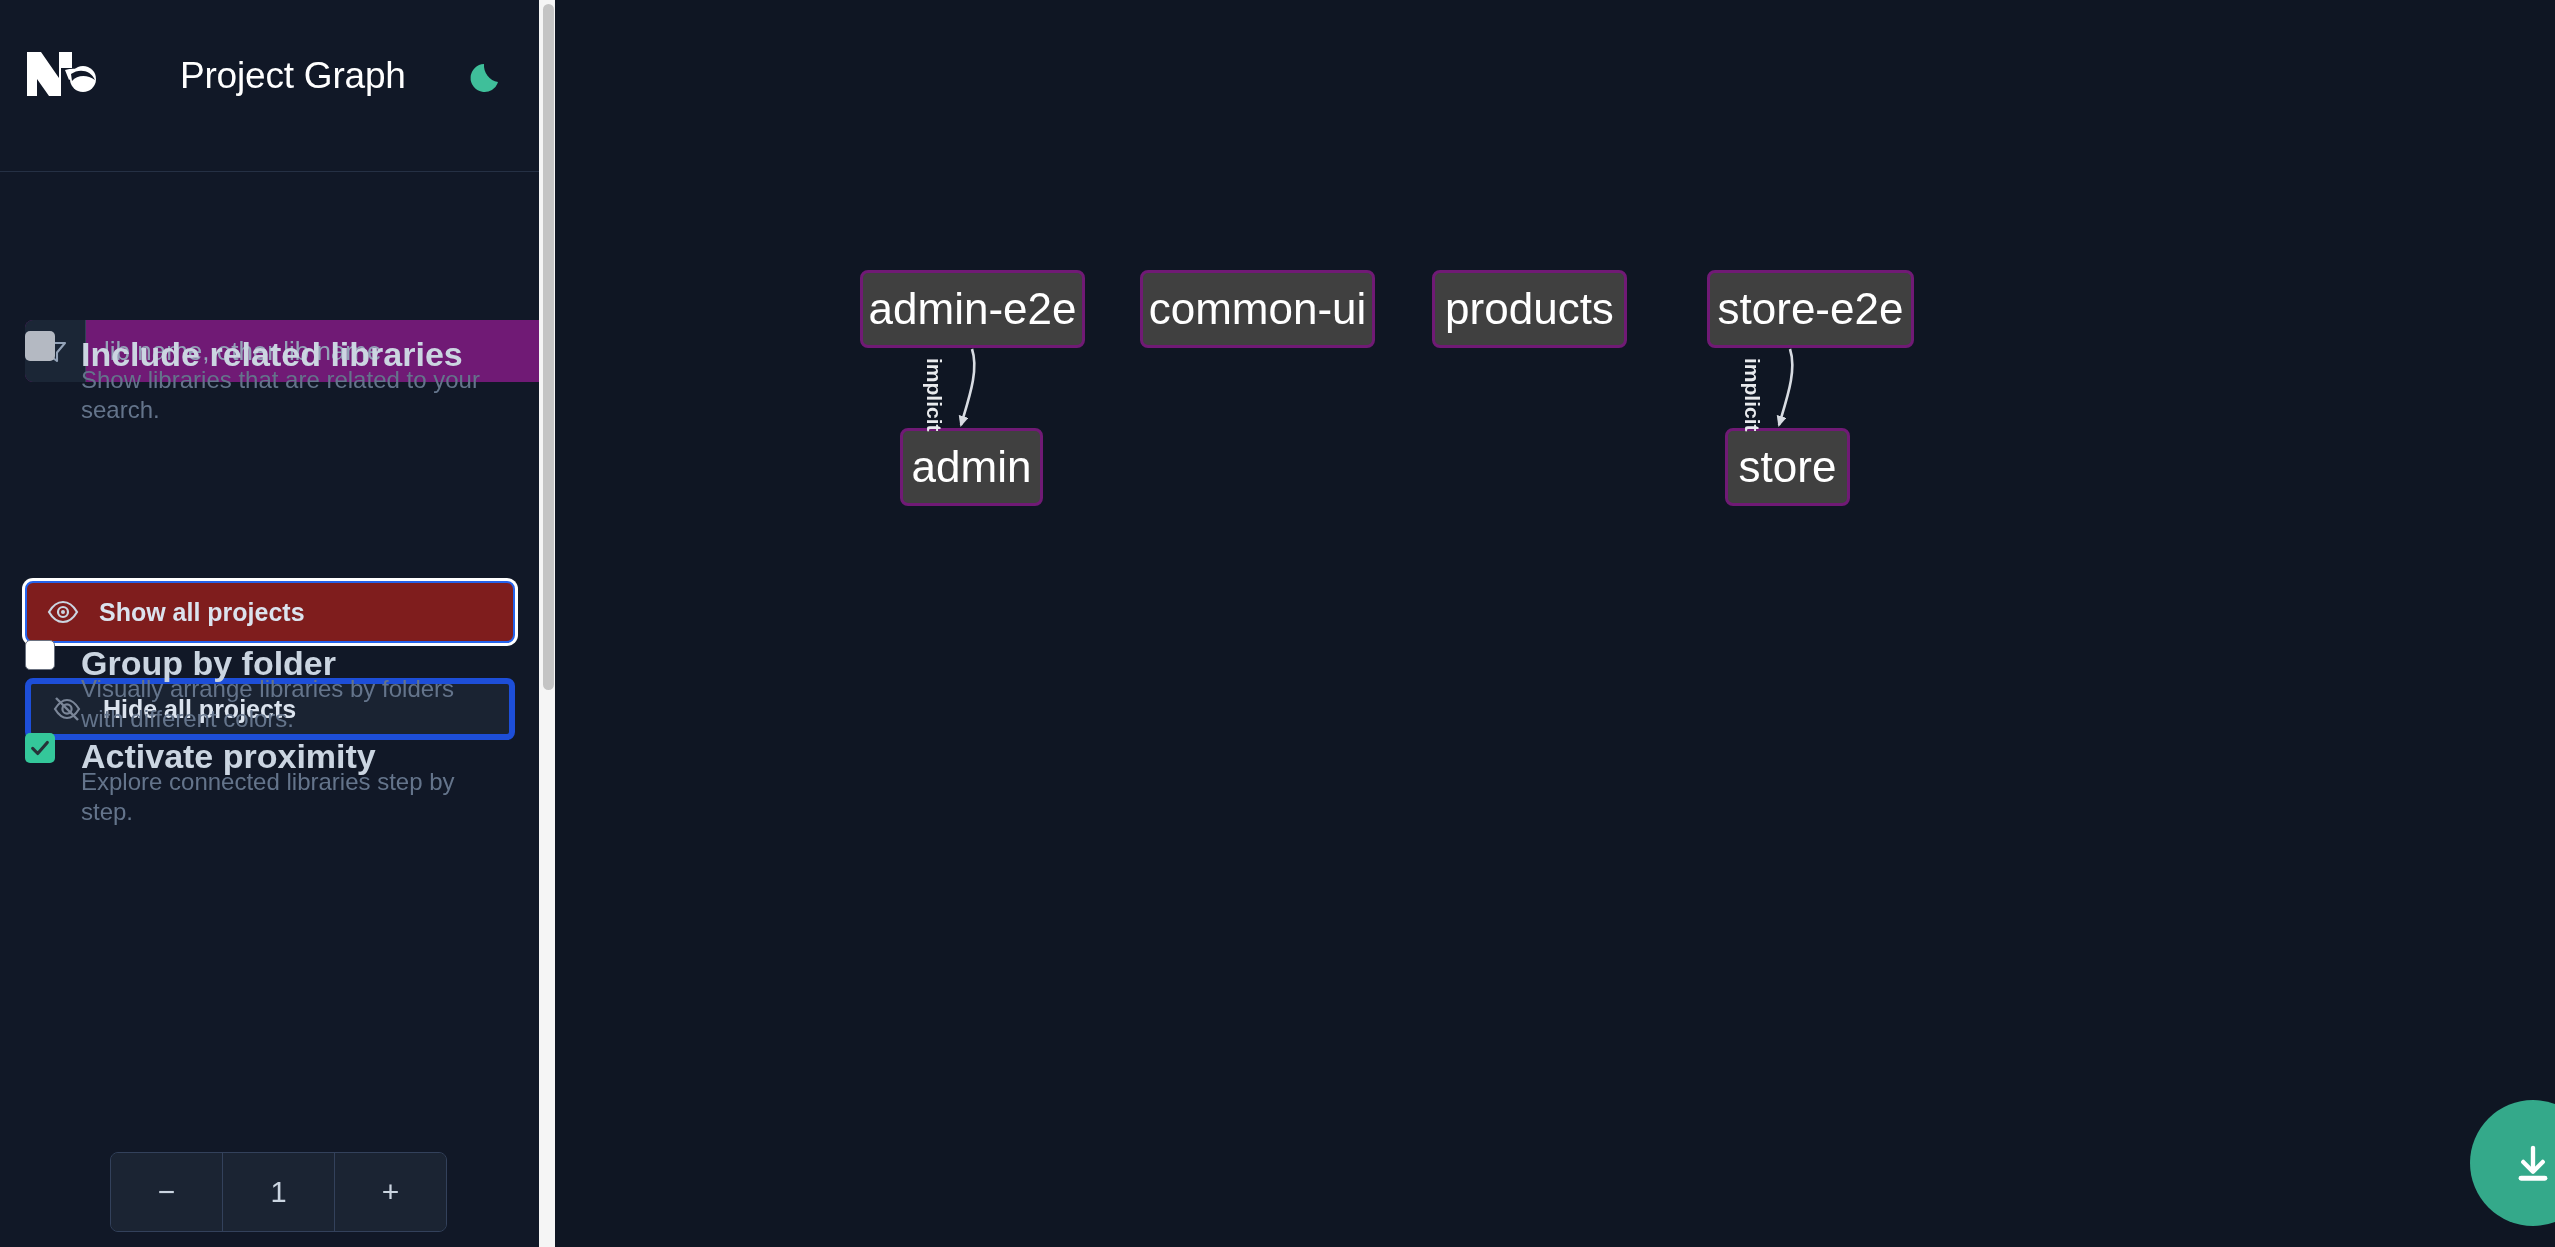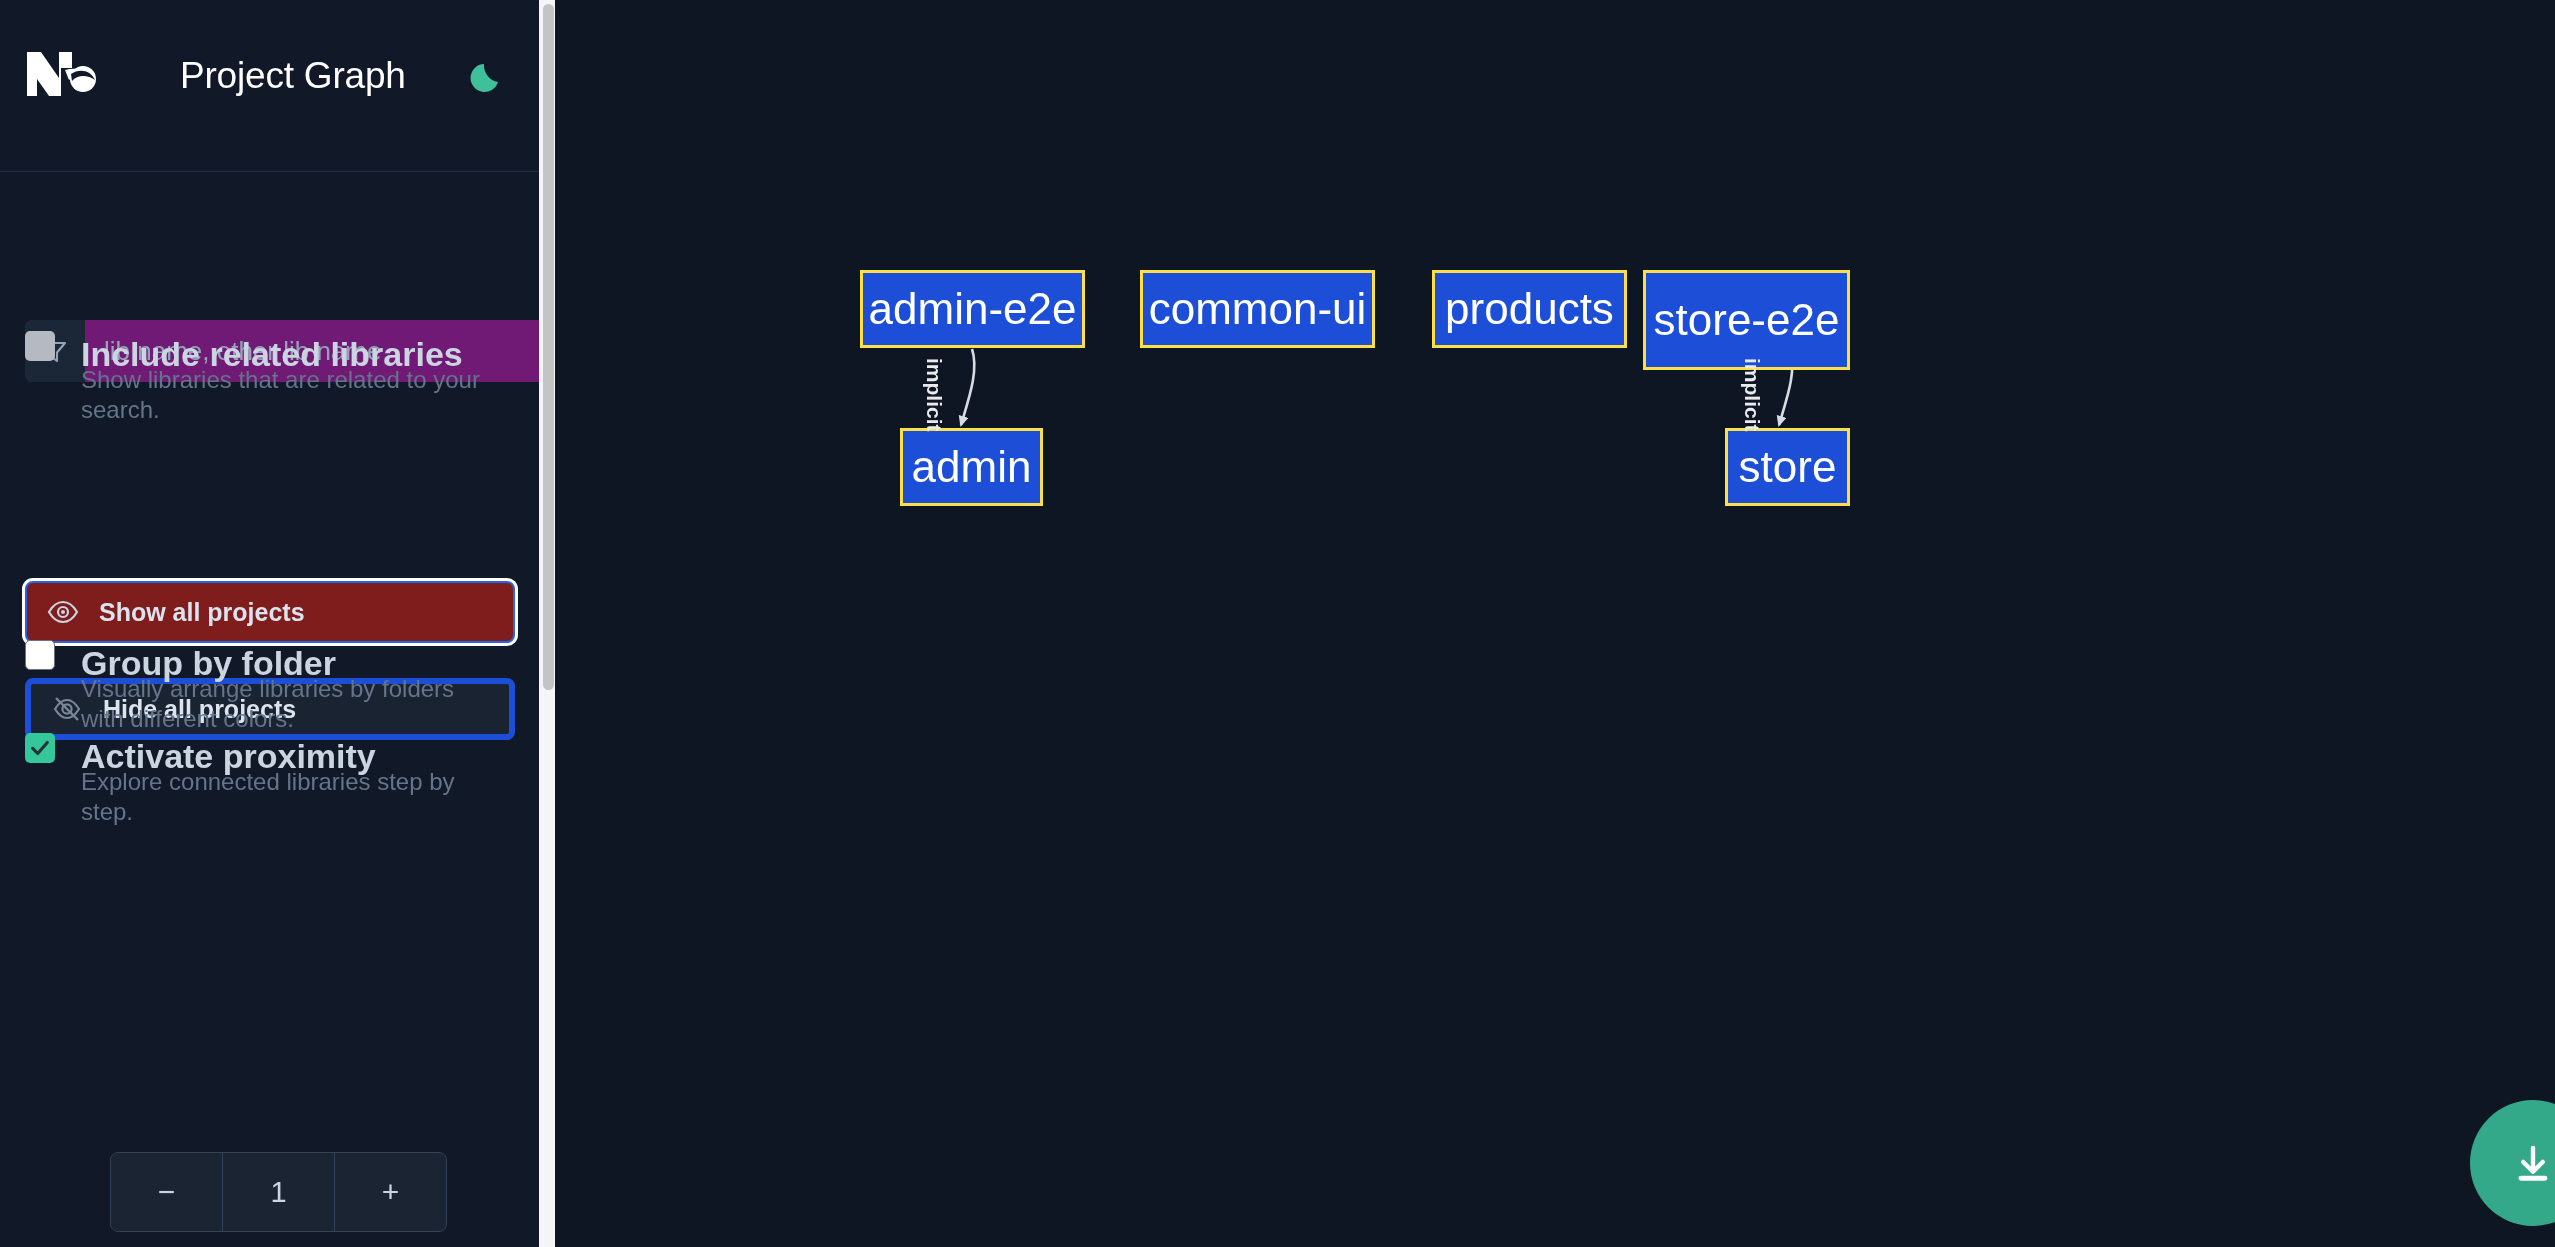--- a/index.html
+++ b/index.html
@@ -131,21 +131,21 @@
   }
 
   
   #canvas {
     position:absolute; left:555px; top:0; width:2000px; height:1247px;
     background:#0f1623; overflow:hidden;
   }
   #graph-svg { position:absolute; left:0; top:0; width:2000px; height:1247px; }
   .gnode {
     position:absolute;
-    background:#1d4ed8; border:3px solid #fde047; border-radius:0;
+    background:#404040; border:3px solid #701a75; border-radius:8px;
     display:flex; align-items:center; justify-content:center;
     cursor:pointer;
   }
   .gnode-label {
     color:#ffffff; font-size:44px; font-weight:400; letter-spacing:0px;
     white-space:nowrap;
   }
   .edge-label {
     position:absolute; color:#e8eaed; font-size:21px; font-weight:700;
     transform:rotate(90deg); transform-origin:left top; white-space:nowrap;
@@ -262,21 +262,21 @@
 
     <div class="gnode" style="left:305px;  top:270px; width:225px; height:78px;">
       <span class="gnode-label">admin-e2e</span>
     </div>
     <div class="gnode" style="left:585px;  top:270px; width:235px; height:78px;">
       <span class="gnode-label">common-ui</span>
     </div>
     <div class="gnode" style="left:877px;  top:270px; width:195px; height:78px;">
       <span class="gnode-label">products</span>
     </div>
-    <div class="gnode" style="left:1088px; top:270px; width:207px; height:100px;">
+    <div class="gnode" style="left:1152px; top:270px; width:207px; height:78px;">
       <span class="gnode-label">store-e2e</span>
     </div>
     <div class="gnode" style="left:345px;  top:428px; width:143px; height:78px;">
       <span class="gnode-label">admin</span>
     </div>
     <div class="gnode" style="left:1170px; top:428px; width:125px; height:78px;">
       <span class="gnode-label">store</span>
     </div>
 
     <div class="edge-label" style="left:391px; top:358px;">implicit</div>

